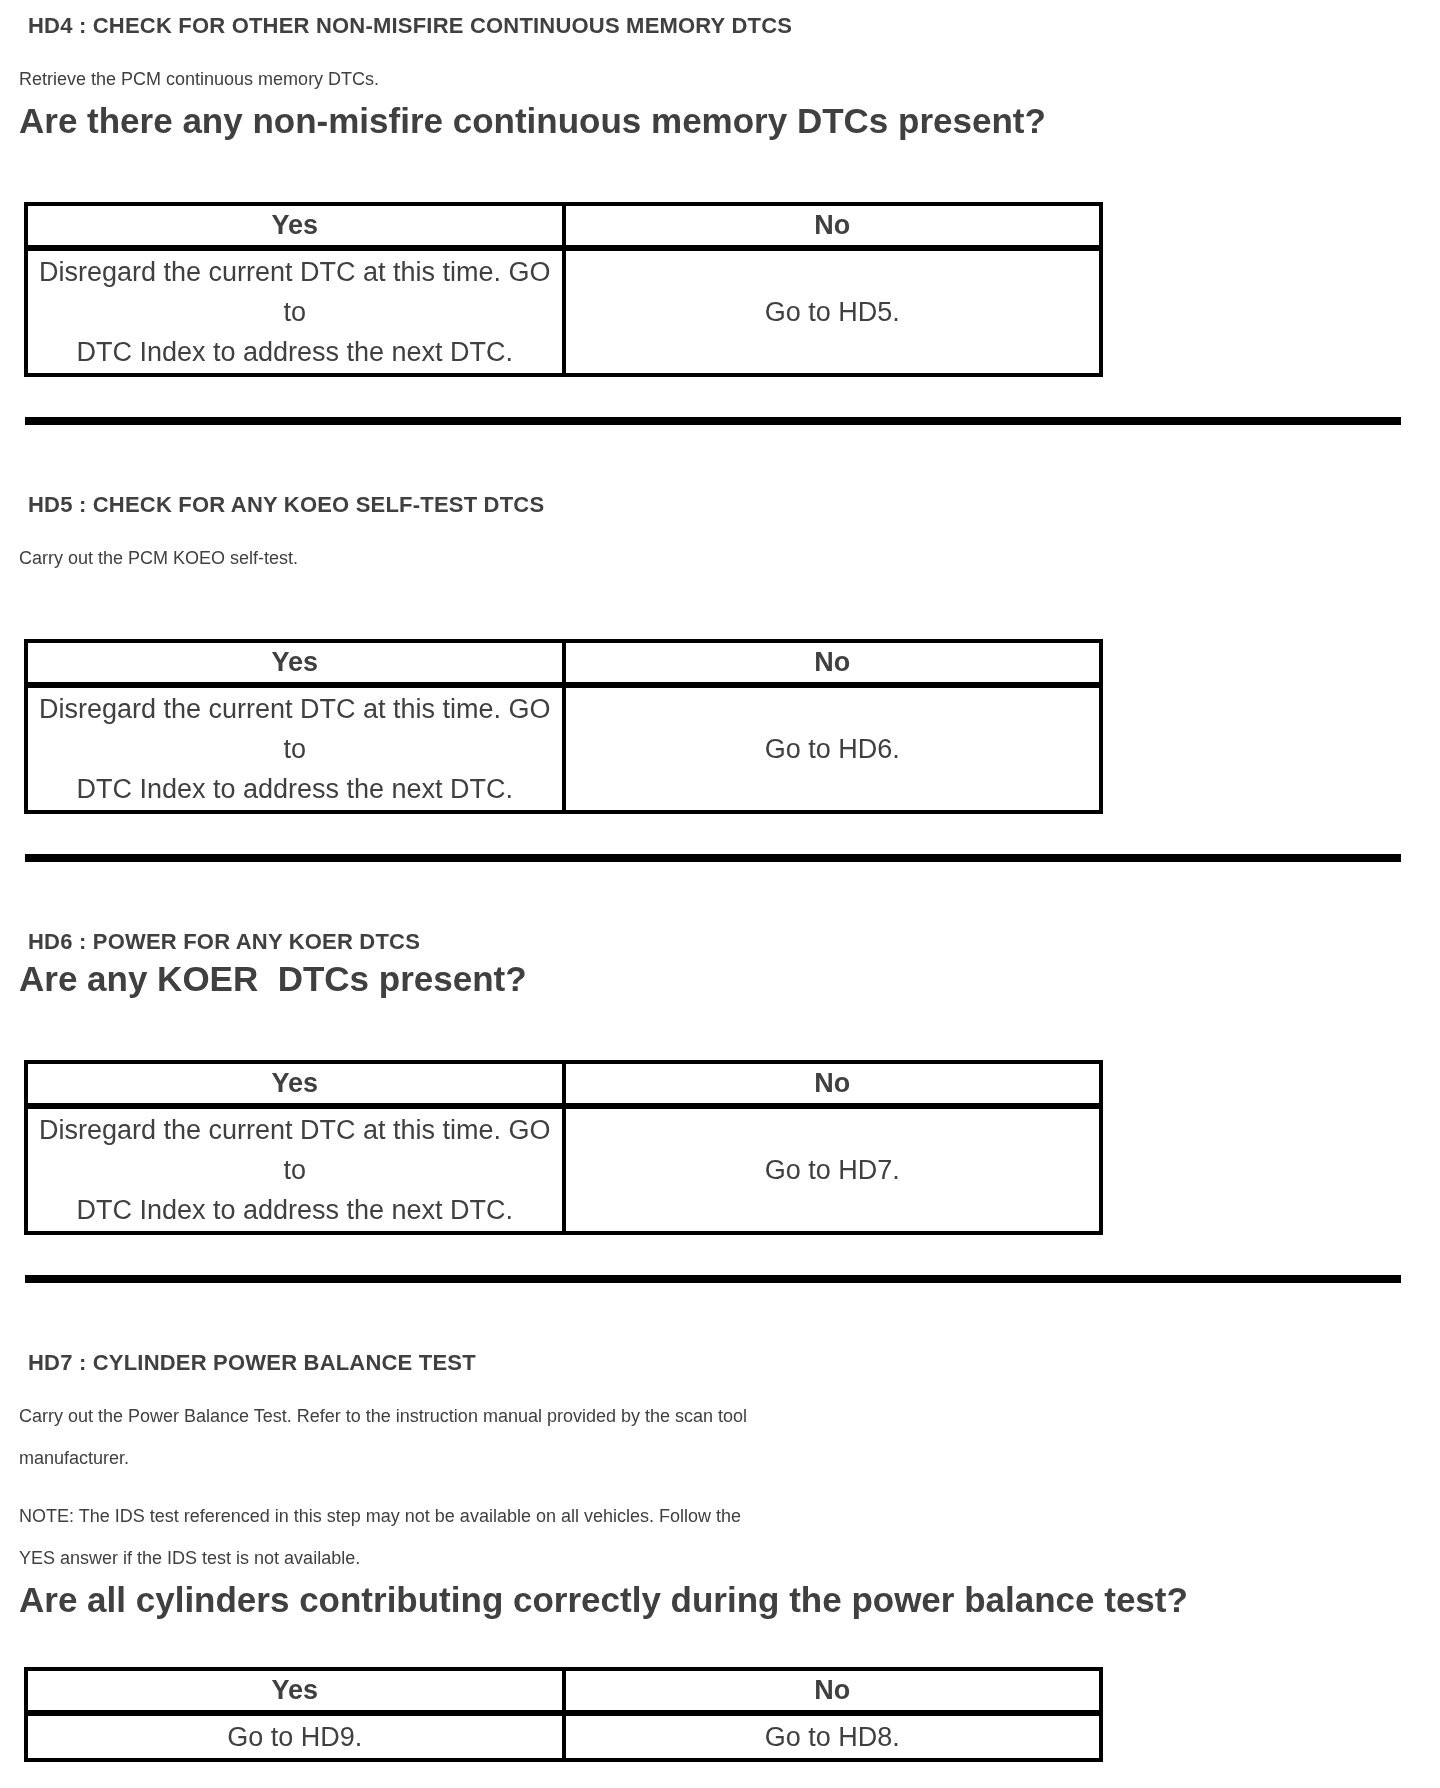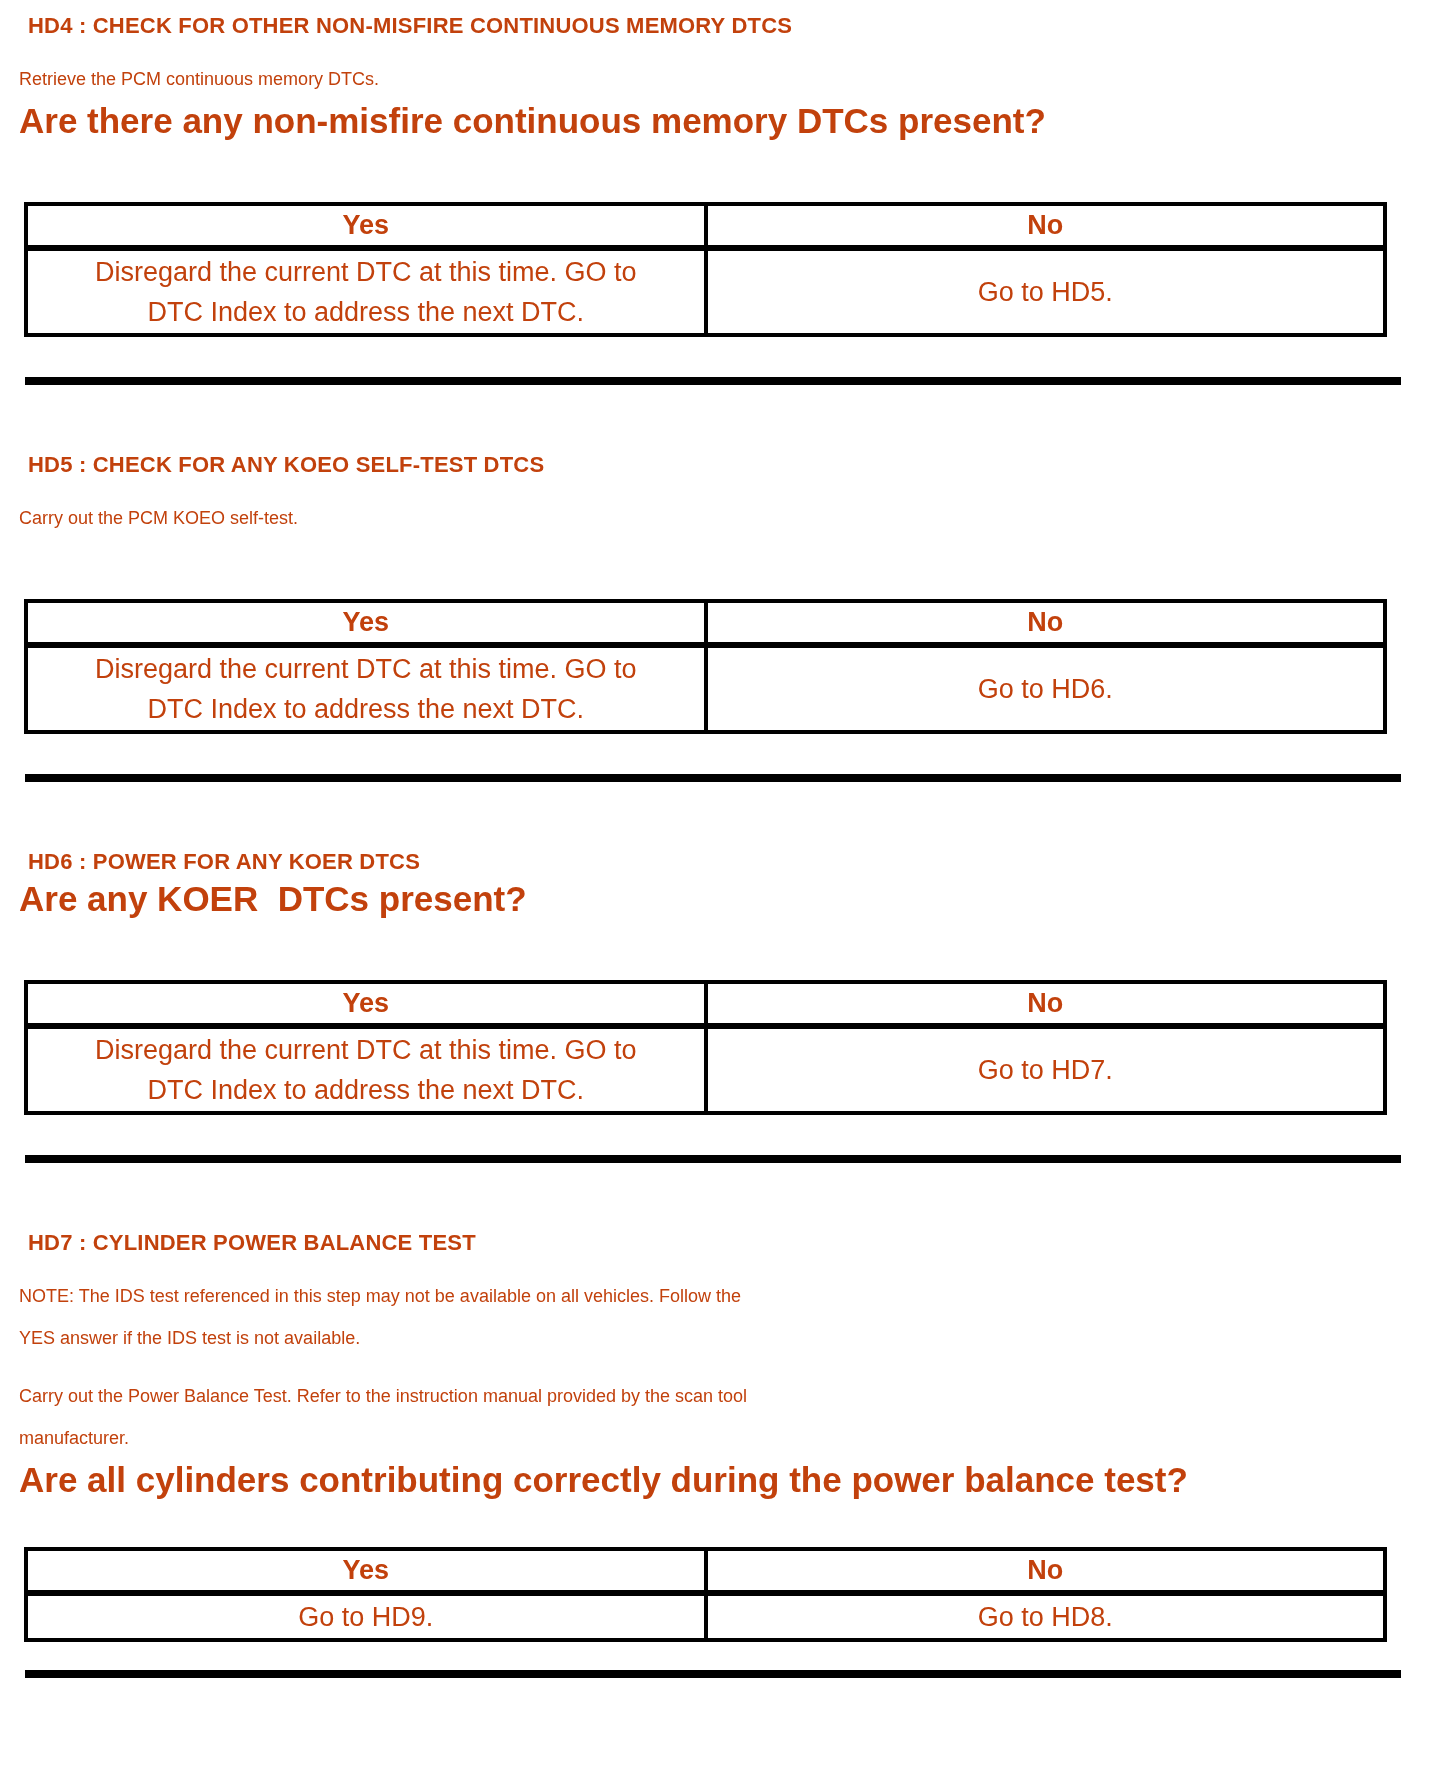--- a/index.html
+++ b/index.html
@@ -5,21 +5,21 @@
   html, body {
     margin: 0;
     padding: 0;
     background: #ffffff;
   }
   .page {
     position: relative;
     width: 1440px;
     height: 1788px;
     background: #ffffff;
-    color: #c2410c;
+    color: #404040;
     font-family: "Liberation Sans", sans-serif;
     padding-top: 10px;
     box-sizing: border-box;
     overflow: hidden;
   }
   .step { margin: 0; }
   .step + .step { margin-top: 64px; }
 
   .step-heading {
     margin: 0 0 0 28px;
@@ -39,21 +39,21 @@
   .question {
     margin: 0 0 0 19px;
     max-width: 1185px;
     font-size: 35px;
     font-weight: bold;
     line-height: 42px;
     white-space: pre-wrap;
   }
   .decision-table {
     margin: 60px 0 0 24px;
-    width: 1363px;
+    width: 1079px;
     border-collapse: collapse;
     table-layout: fixed;
   }
   .decision-table th,
   .decision-table td {
     width: 50%;
     border: 4px solid #000000;
     text-align: center;
     vertical-align: middle;
     font-size: 27px;
@@ -142,24 +142,24 @@
 DTC Index to address the next DTC.</td>
           <td>Go to HD7.</td>
         </tr>
       </tbody>
     </table>
     <div class="section-rule"></div>
   </section>
 
   <section class="step">
     <h2 class="step-heading">HD7 : CYLINDER POWER BALANCE TEST</h2>
+    <p class="body-text">Carry out the Power Balance Test. Refer to the instruction manual provided by the scan tool
+manufacturer.</p>
     <p class="body-text">NOTE: The IDS test referenced in this step may not be available on all vehicles. Follow the
 YES answer if the IDS test is not available.</p>
-    <p class="body-text">Carry out the Power Balance Test. Refer to the instruction manual provided by the scan tool
-manufacturer.</p>
     <p class="question">Are all cylinders contributing correctly during the power balance test?</p>
     <table class="decision-table">
       <thead>
         <tr>
           <th>Yes</th>
           <th>No</th>
         </tr>
       </thead>
       <tbody>
         <tr>

